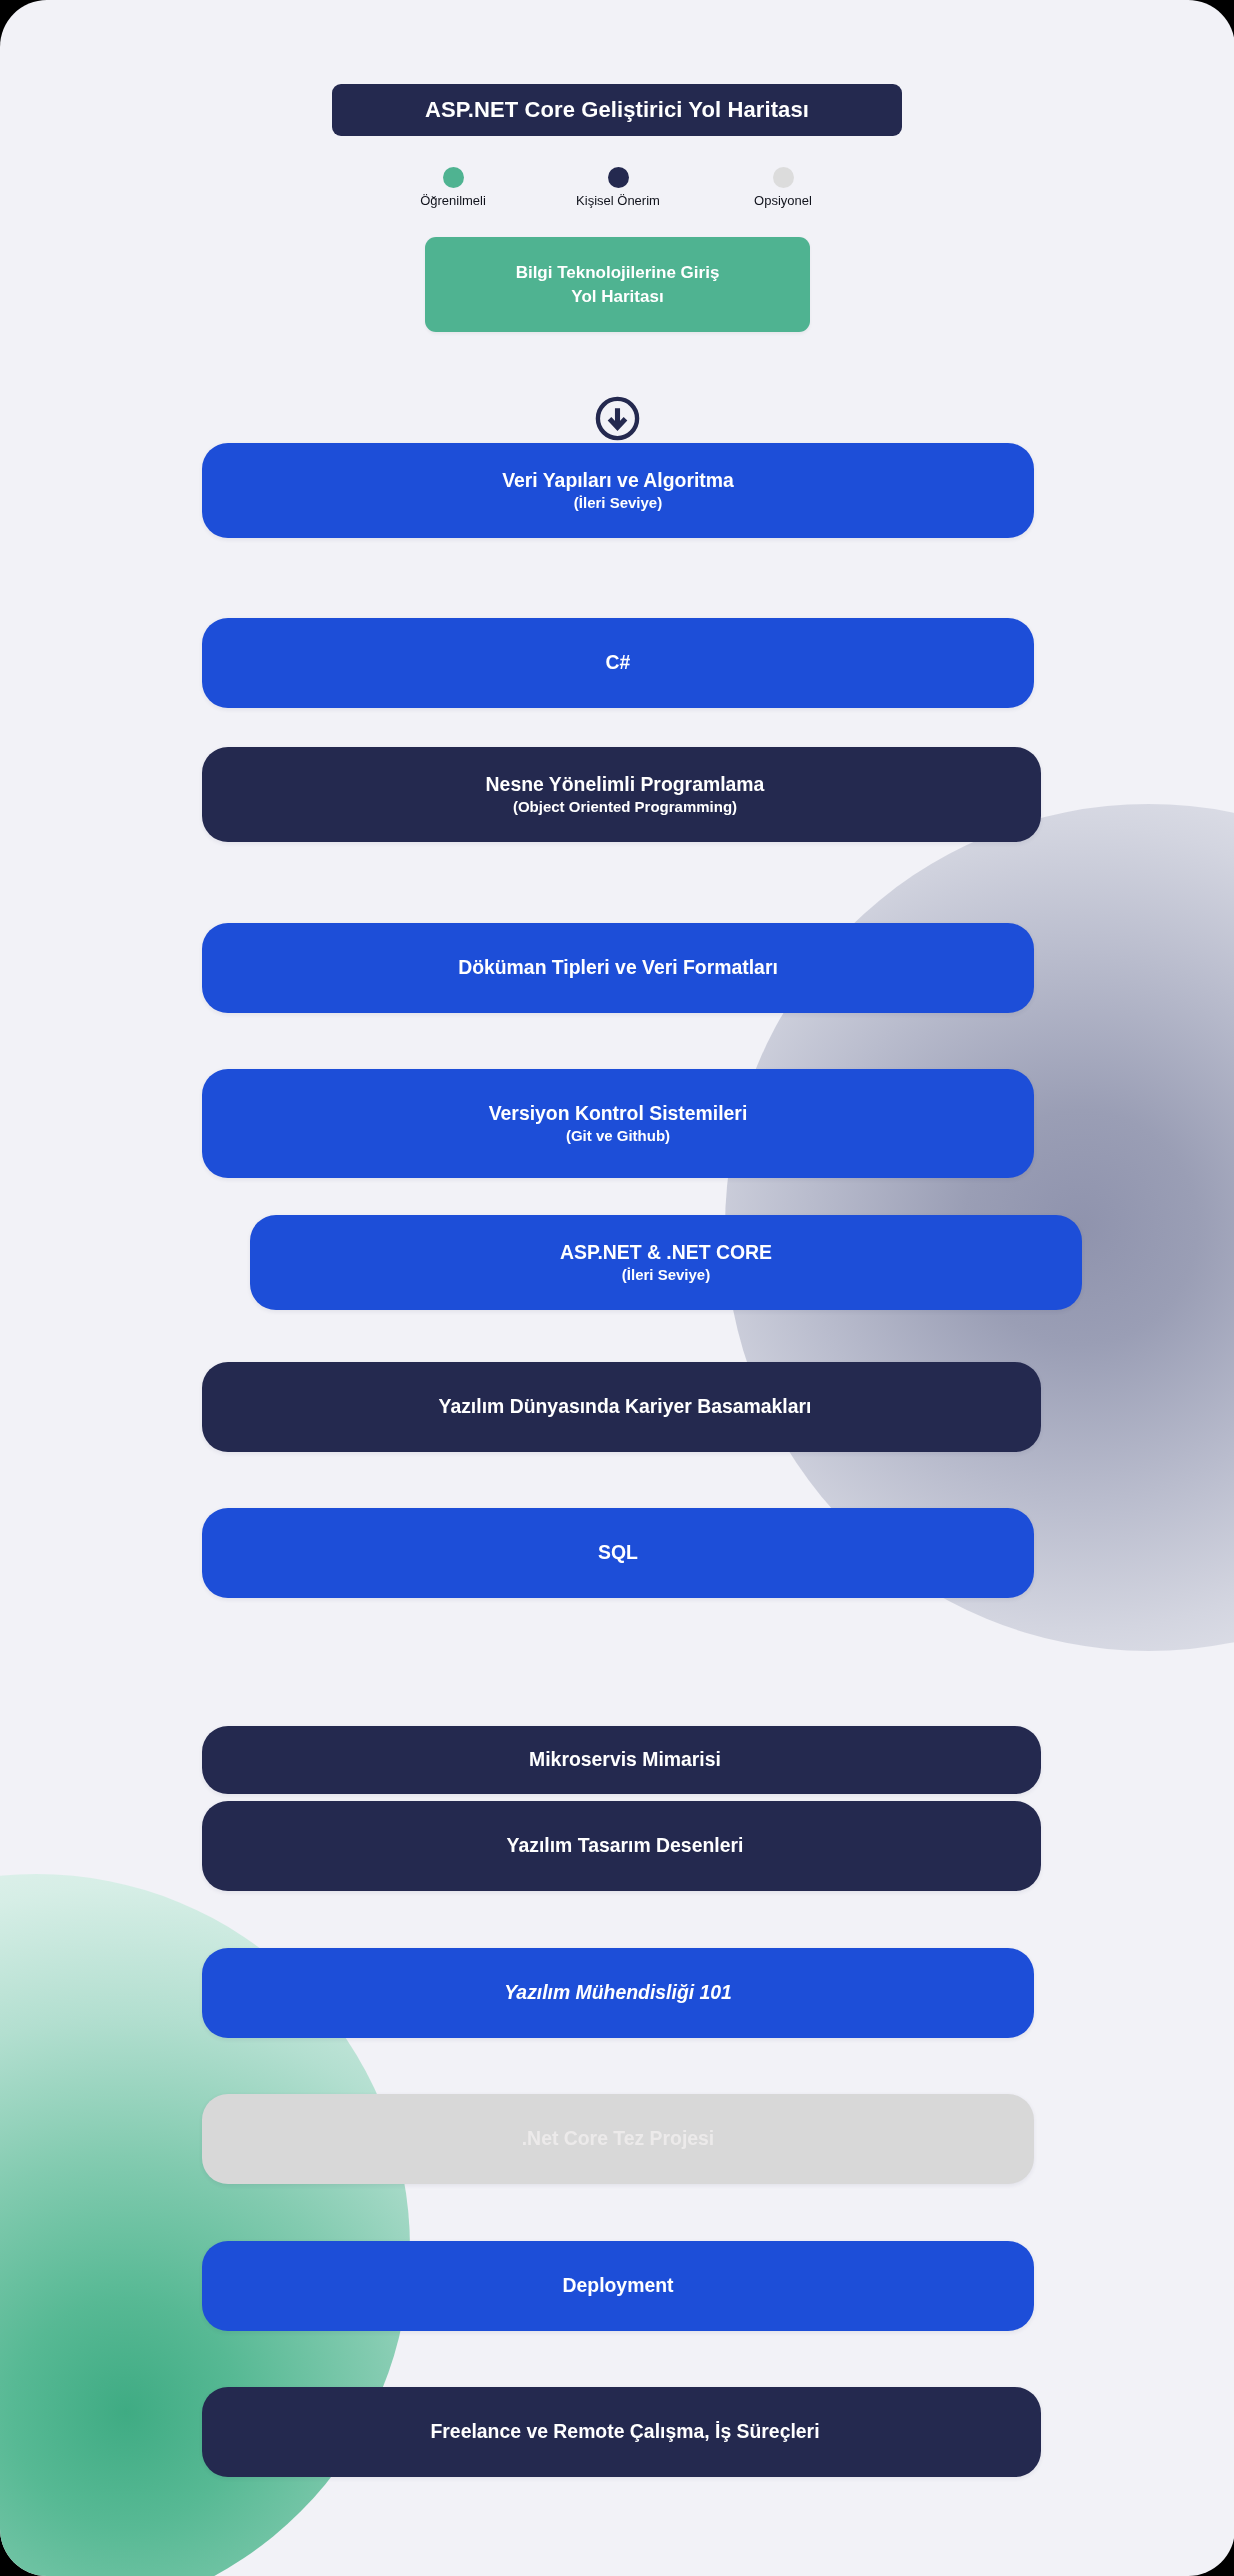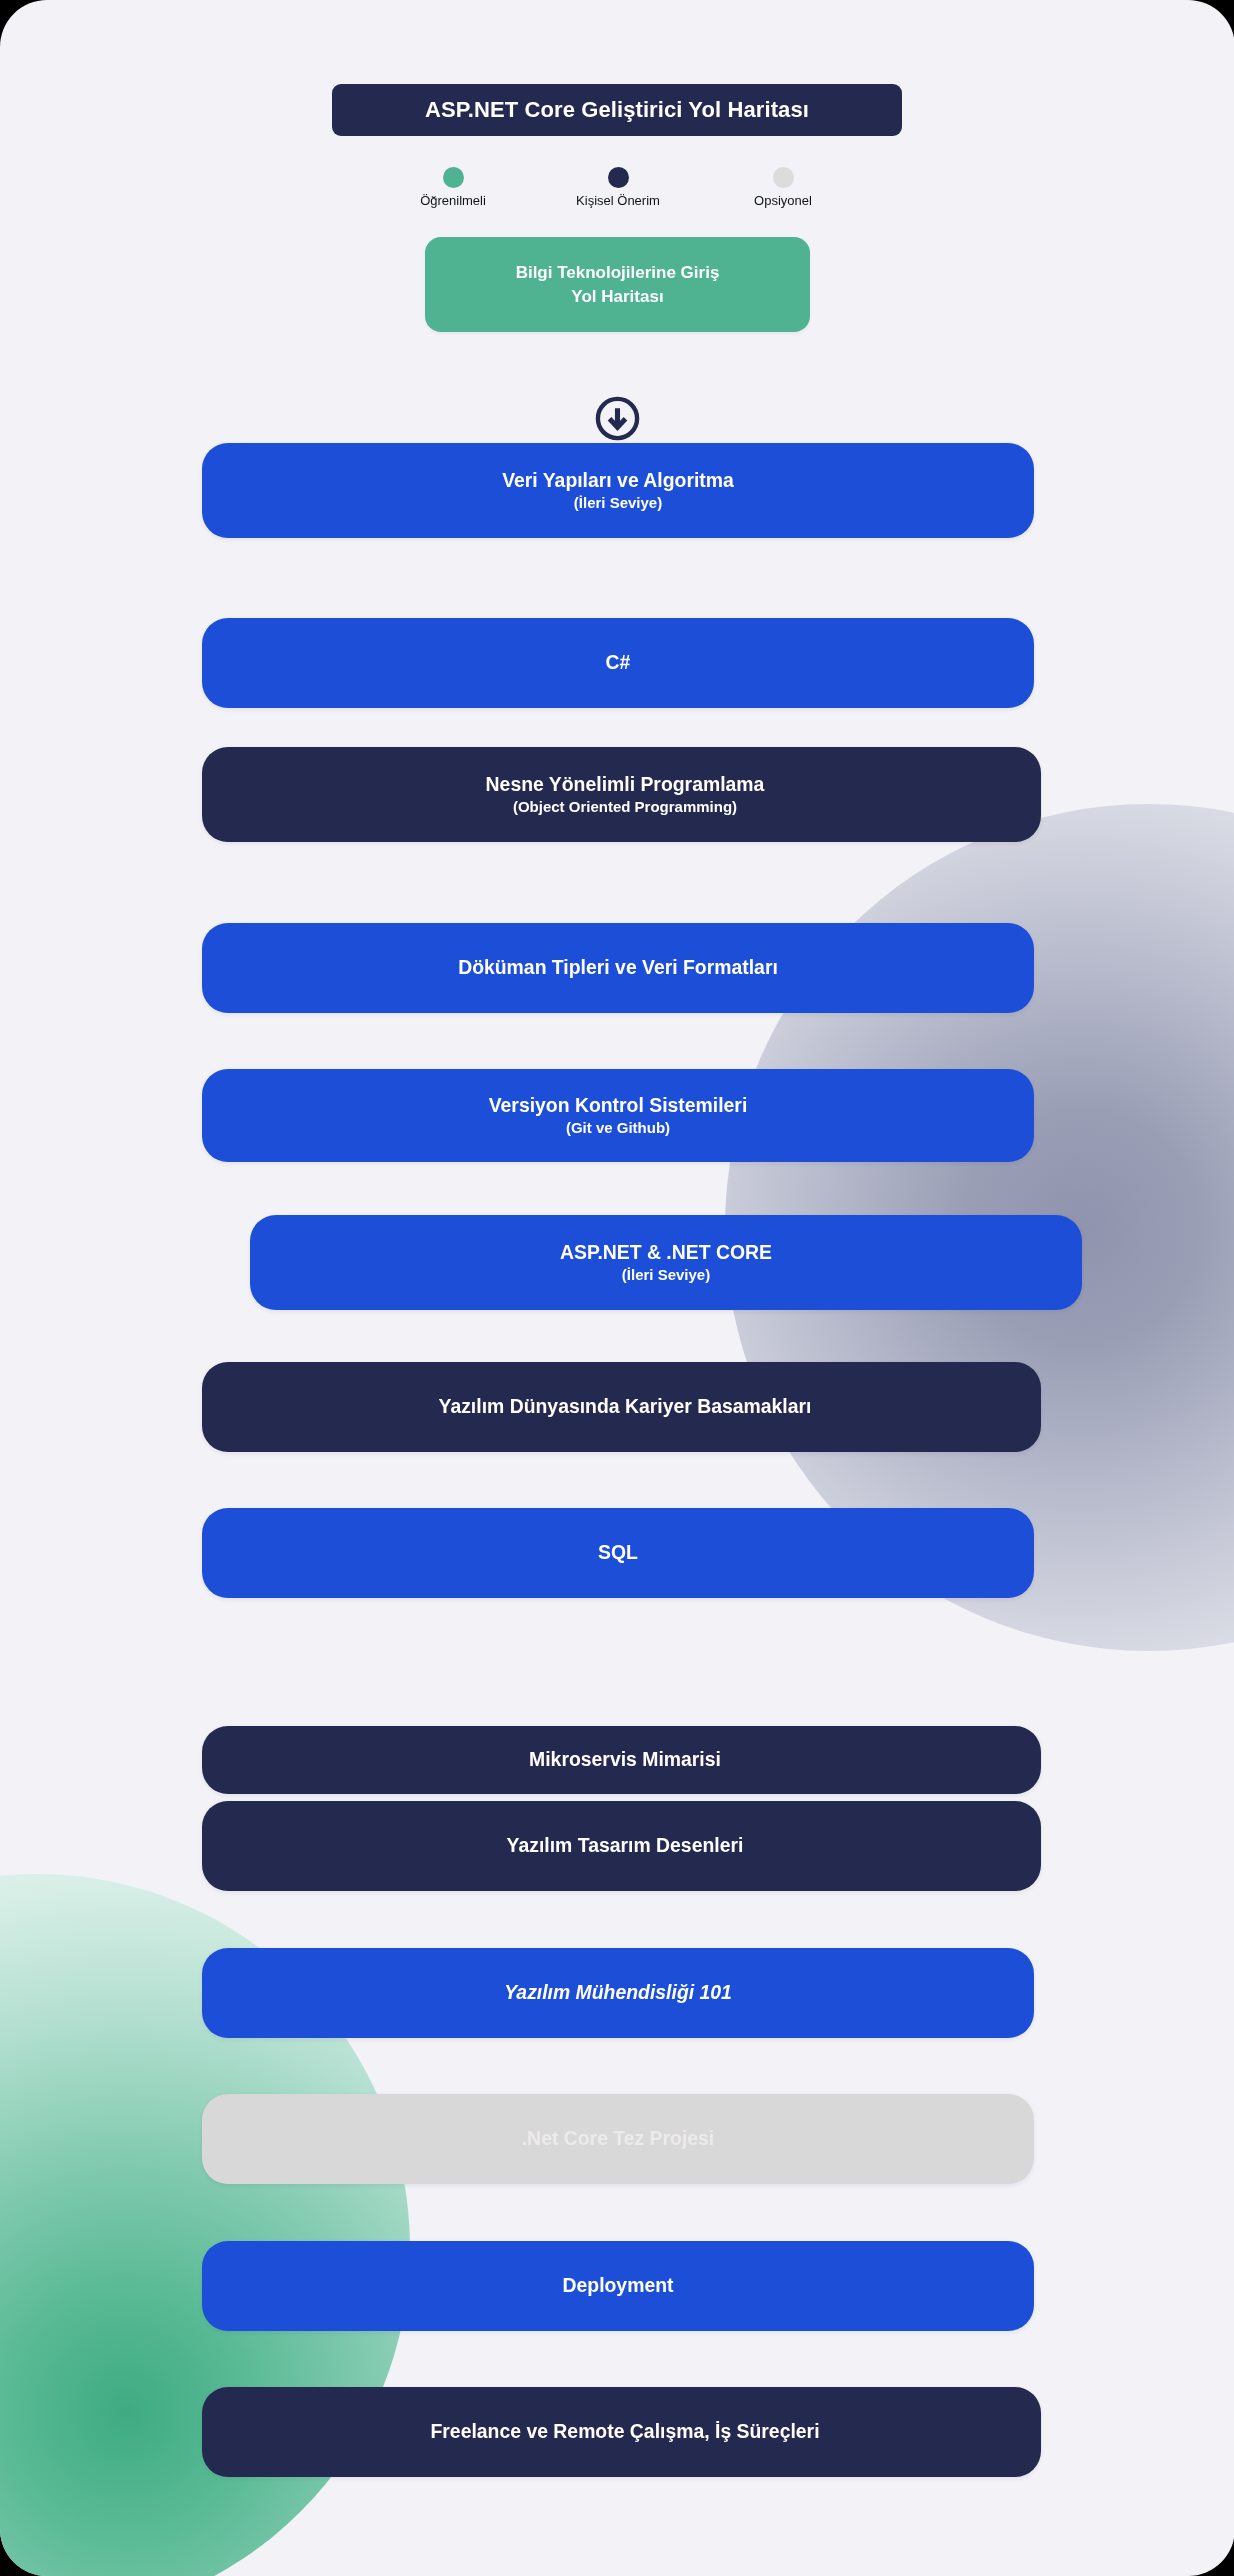--- a/index.html
+++ b/index.html
@@ -116,21 +116,21 @@
   }
 
   
   #intro-card {
     position: absolute;
     left: 425px;
     top: 237px;
     width: 385px;
     height: 95px;
     background: #4fb391;
-    border-radius: 16px;
+    border-radius: 11px;
     display: flex;
     flex-direction: column;
     align-items: center;
     justify-content: center;
     box-shadow: 0 1.4px 3.6px rgba(0,0,0,0.05);
   }
   #intro-card .line {
     color: #ffffff;
     font-size: 17px;
     font-weight: bold;
@@ -238,21 +238,21 @@
         <div class="card green" style="top: 618px; height: 90px;">
           <div class="card-title">C#</div>
         </div>
         <div class="card navy" style="top: 747px; height: 95px;">
           <div class="card-title">Nesne Yönelimli Programlama</div>
           <div class="card-sub">(Object Oriented Programming)</div>
         </div>
         <div class="card green" style="top: 923px; height: 90px;">
           <div class="card-title">Döküman Tipleri ve Veri Formatları</div>
         </div>
-        <div class="card green" style="top: 1069px; height: 93px;">
+        <div class="card green" style="top: 1069px; height: 109px;">
           <div class="card-title">Versiyon Kontrol Sistemileri</div>
           <div class="card-sub">(Git ve Github)</div>
         </div>
         <div class="card green" style="top: 1215px; height: 95px; margin-left: 48px;">
           <div class="card-title">ASP.NET &amp; .NET CORE</div>
           <div class="card-sub">(İleri Seviye)</div>
         </div>
         <div class="card navy" style="top: 1362px; height: 90px;">
           <div class="card-title">Yazılım Dünyasında Kariyer Basamakları</div>
         </div>

